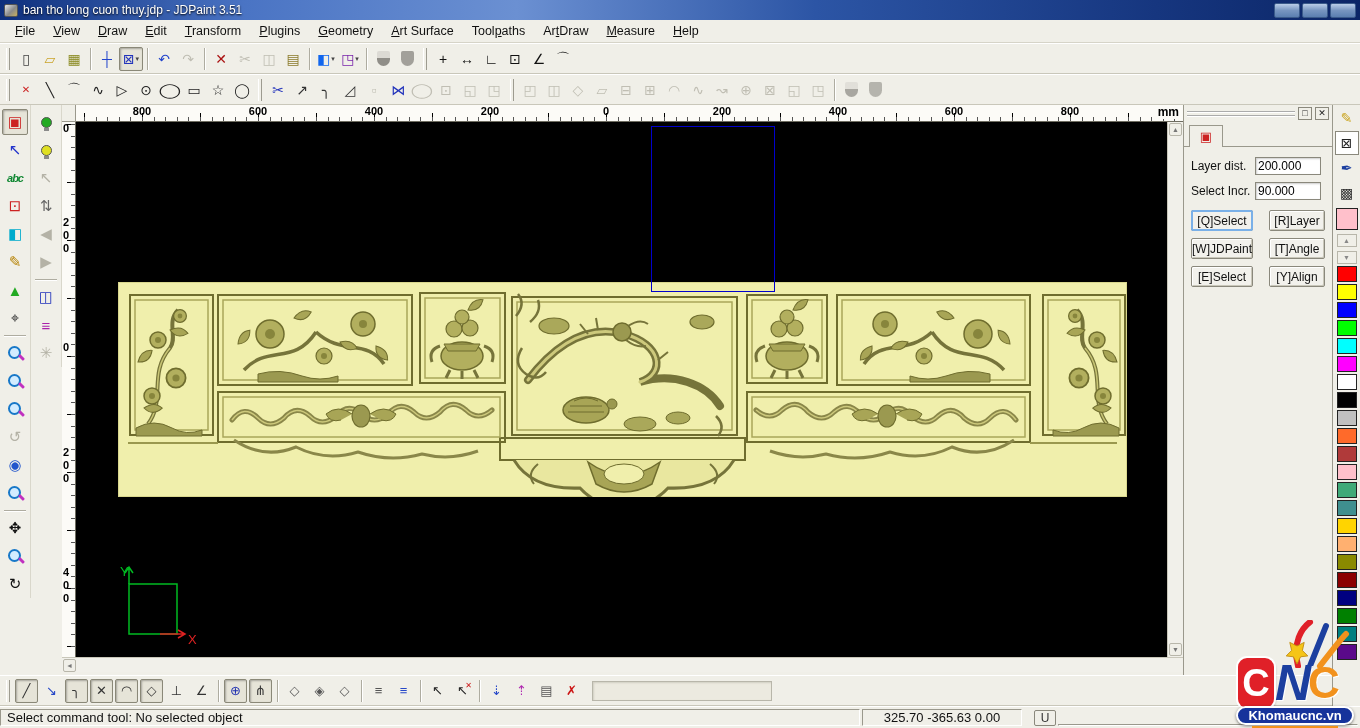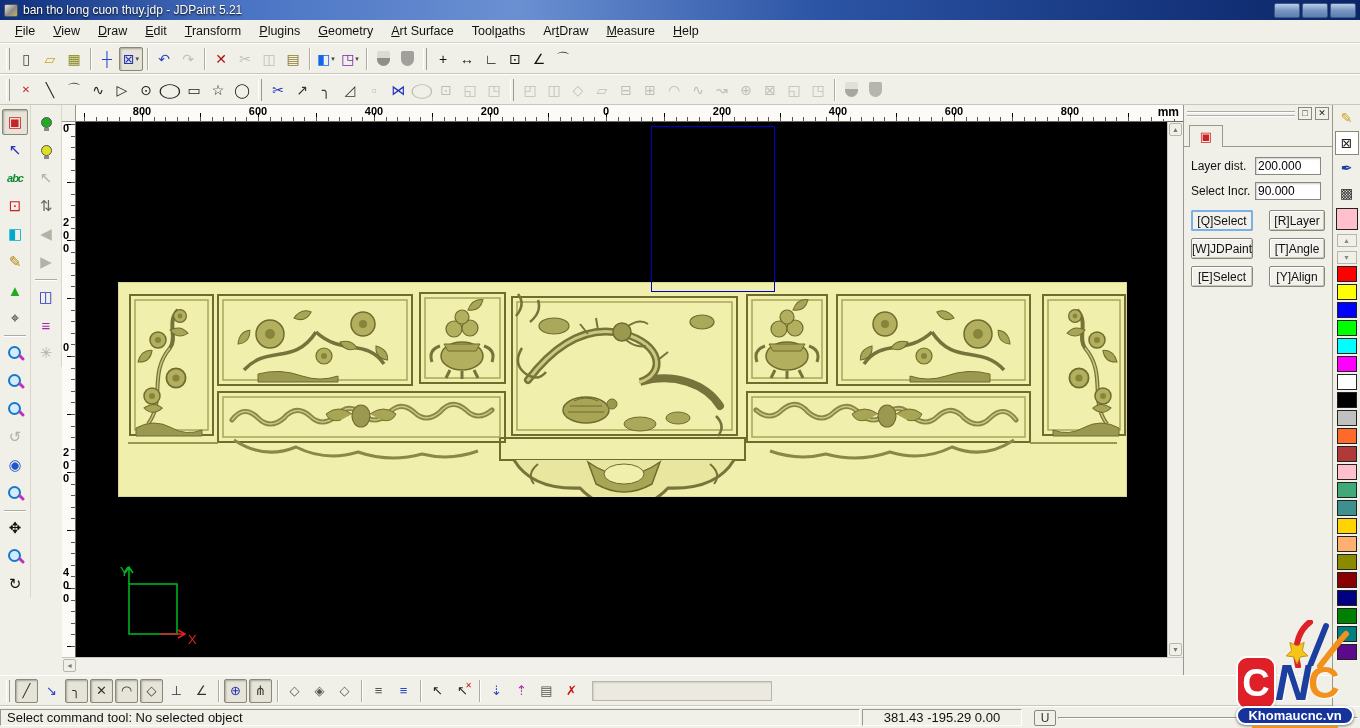--- a/index.html
+++ b/index.html
@@ -120,21 +120,21 @@
   .swatch{width:20px;height:16px;border:1px solid #222;margin-bottom:2px}
   
   .bottom-toolbar{height:31px;display:flex;align-items:center;background:#f0efe8;border-top:1px solid #fff;
     border-bottom:1px solid #c9c7ba;padding:0 2px;margin-right:28px}
   .sbtn{width:23px;height:24px;display:flex;align-items:center;justify-content:center;font-size:13px;
     color:#333;border:1px solid transparent;border-radius:2px;position:relative;margin:0 1px}
   .sbtn.pressed{border:1px solid #8a8878;background:#e6e4d8;box-shadow:inset 1px 1px 2px rgba(0,0,0,.28)}
   .snap-tail{width:180px;height:20px;margin-left:8px;border:1px solid #b8b6aa;background:#eceae0;
     box-shadow:inset 1px 1px 2px #d0cec2}
   
-  .statusbar{height:22px;display:flex;align-items:center;background:#f0efe8;border-top:1px solid #fff;gap:2px;
+  .statusbar{height:22px;display:flex;align-items:flex-end;background:#f0efe8;border-top:1px solid #fff;gap:2px;
     padding:2px 2px 2px 0}
   .seg{border:1px solid;border-color:#9a988c #fff #fff #9a988c;display:flex;align-items:center;font-size:13px;color:#111}
   .seg.msg{flex:1;padding-left:6px}
   .seg.coords{width:160px;justify-content:center}
   .seg.gap{width:8px;border:none}
   .unit-btn{width:22px;border:1px solid #8a887c;border-radius:2px;background:#f0efe8;font-size:12px;
     display:flex;align-items:center;justify-content:center;color:#333}
   .seg.tail{width:300px}
   
   .logo{position:absolute;right:2px;bottom:0;width:122px;height:106px;z-index:50}
@@ -152,21 +152,21 @@
   .logo-underline{position:absolute;left:16px;top:104px;width:86px;height:3px;background:#f2921d}
   u{text-decoration:underline}
 </style>
 </head>
 <body>
 
 <div class="app">
 
   <div class="titlebar">
     <span class="app-icon"></span>
-    <span class="title-text">ban tho long cuon thuy.jdp - JDPaint 5.21</span>
+    <span class="title-text">ban tho long cuon thuy.jdp - JDPaint 3.51</span>
     <div class="win-controls">
 
     <span class="win-btn" data-g=""></span>
         <span class="win-btn" data-g=""></span>
         <span class="win-btn" data-g=""></span>
       </div>
   </div>
 
   <div class="menubar">
 
@@ -803,21 +803,21 @@
         </span>
         <span class="sbtn">
           <span data-g="" style="color: rgb(204, 21, 21);">✗</span>
         </span>
       </div>
     <span class="snap-tail"></span>
   </div>
 
   <div class="statusbar">
     <div class="seg msg">Select command tool: No selected object</div>
-    <div class="seg coords">381.43 -195.29 0.00</div>
+    <div class="seg coords">325.70 -365.63 0.00</div>
     <div class="seg gap"></div>
     <div class="unit-btn">U</div>
     <div class="seg tail"></div>
   </div>
 
   <div class="logo">
     <svg class="logo-rays" width="72" height="48" viewBox="0 0 72 48">
       <path d="M14,46 C8,22 18,8 26,2" stroke="#e02028" stroke-width="6" fill="none" stroke-linecap="round"></path>
       <path d="M26,46 L42,6" stroke="#1c3f9f" stroke-width="6" fill="none" stroke-linecap="round"></path>
       <path d="M36,46 C50,28 56,20 62,14" stroke="#f2921d" stroke-width="6" fill="none" stroke-linecap="round"></path>

